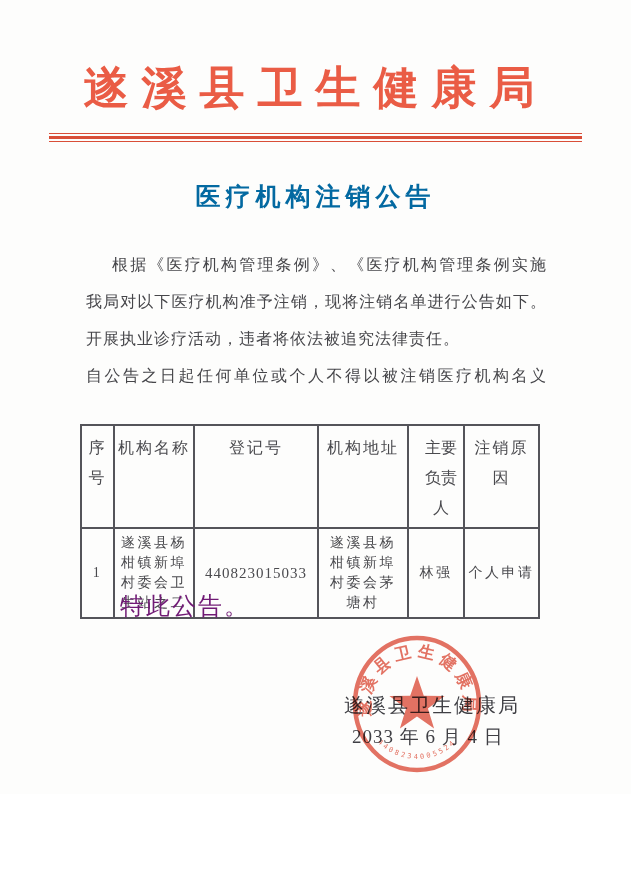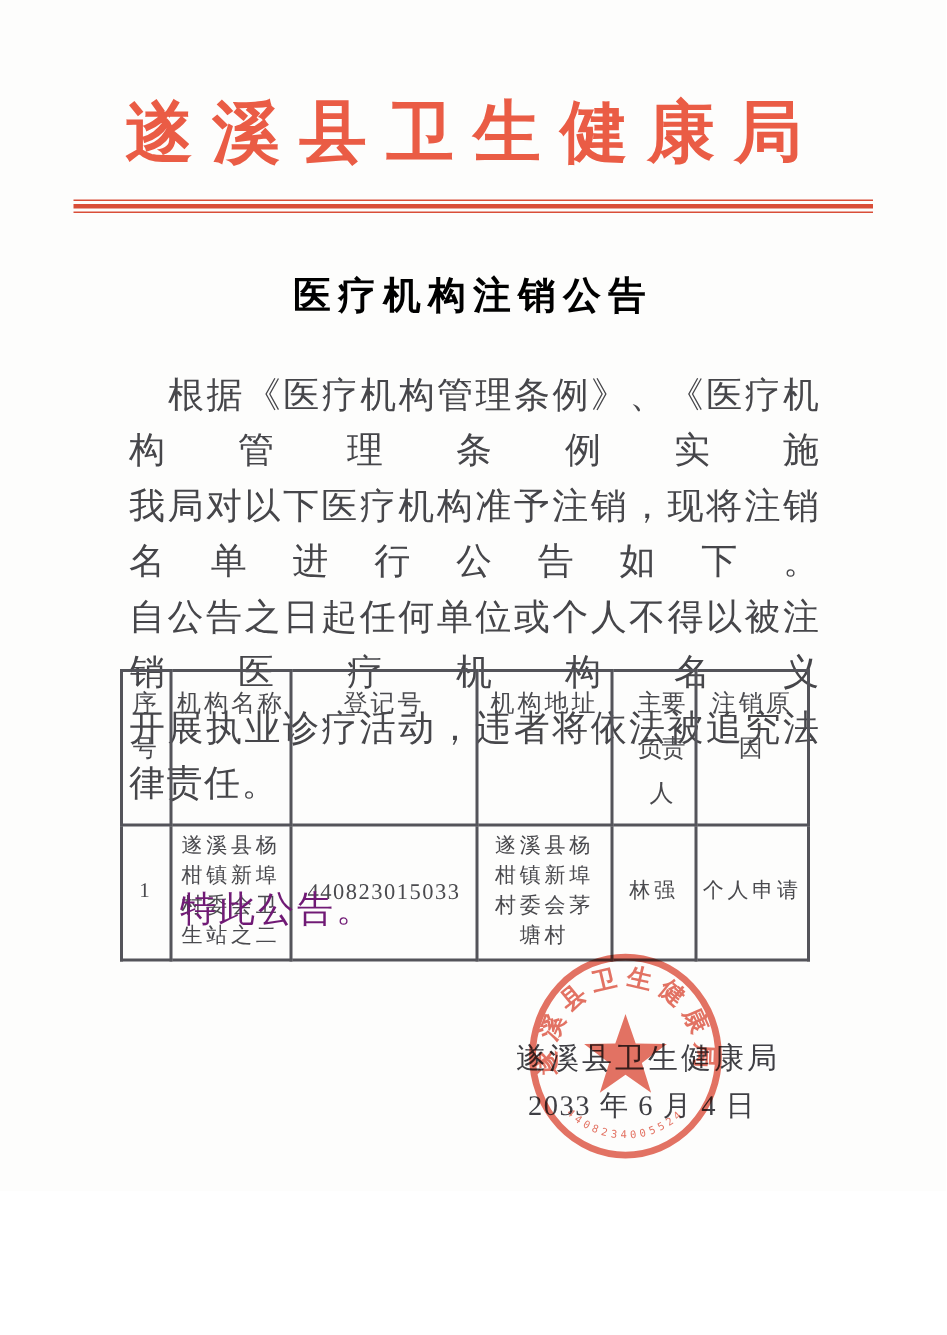--- a/index.html
+++ b/index.html
@@ -35,41 +35,41 @@
 
   
   .doc-title {
     position: absolute;
     top: 180px; left: 0; width: 631px;
     margin: 0;
     text-align: center;
     font-size: 25px;
     font-weight: bold;
     letter-spacing: 5px;
-    color: #000000;
+    color: #0369a1;
     font-family: "Liberation Sans", "DejaVu Sans", sans-serif;
   }
 
   
   .body-text {
     position: absolute;
     top: 246px; left: 86px; width: 461px;
-    font-size: 24px;
+    font-size: 16px;
     line-height: 37px;
     color: #46464a;
     letter-spacing: 1px;
   }
   .body-line { text-align: justify; text-align-last: justify; }
   .body-line.first { text-indent: 26px; }
   .body-line.last  { text-align-last: left; }
 
   
   .dereg-table {
     position: absolute;
-    top: 446px; left: 80px;
+    top: 424px; left: 80px;
     border-collapse: collapse;
     table-layout: fixed;
     width: 458px;
     font-family: "Liberation Serif", "DejaVu Serif", serif;
     color: #4a4a4e;
   }
   .dereg-table th, .dereg-table td {
     border: 2px solid #54545a;
     padding: 4px 3px;
     text-align: center;
@@ -149,22 +149,22 @@
     <span class="thin-top"></span>
     <span class="thick-mid"></span>
     <span class="thin-bottom"></span>
   </div>
 
   <h1 class="doc-title">医疗机构注销公告</h1>
 
   <div class="body-text">
     <div class="body-line first">根据《医疗机构管理条例》、《医疗机构管理条例实施</div>
     <div class="body-line">我局对以下医疗机构准予注销，现将注销名单进行公告如下。</div>
+    <div class="body-line last">开展执业诊疗活动，违者将依法被追究法律责任。</div>
     <div class="body-line">自公告之日起任何单位或个人不得以被注销医疗机构名义</div>
-    <div class="body-line last">开展执业诊疗活动，违者将依法被追究法律责任。</div>
   </div>
 
   <table class="dereg-table">
     <colgroup>
       <col style="width:33px">
       <col style="width:80px">
       <col style="width:124px">
       <col style="width:90px">
       <col style="width:56px">
       <col style="width:75px">

